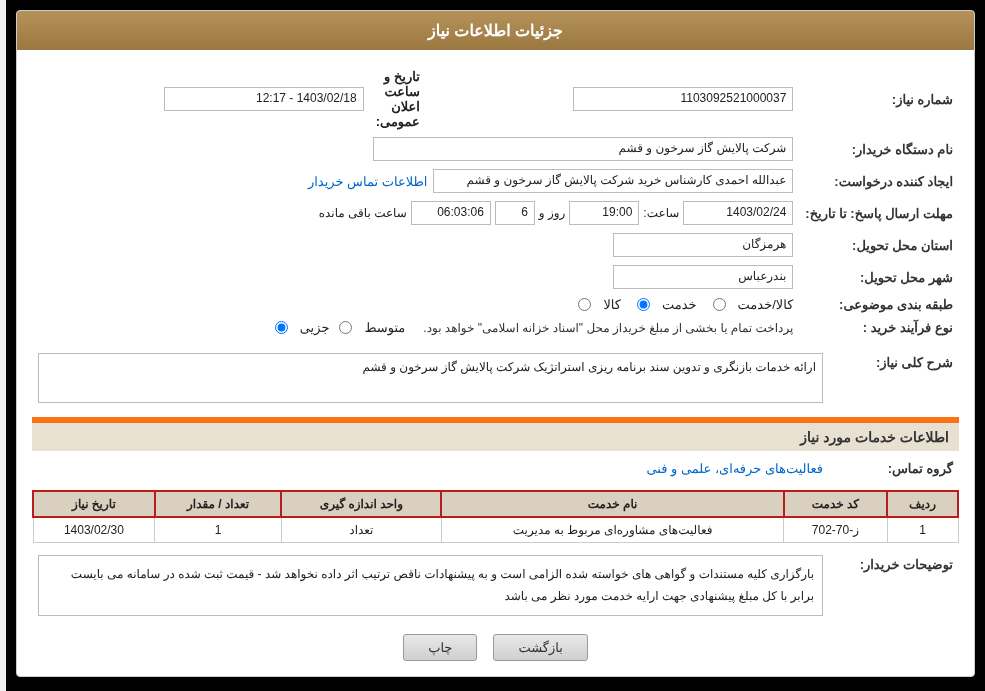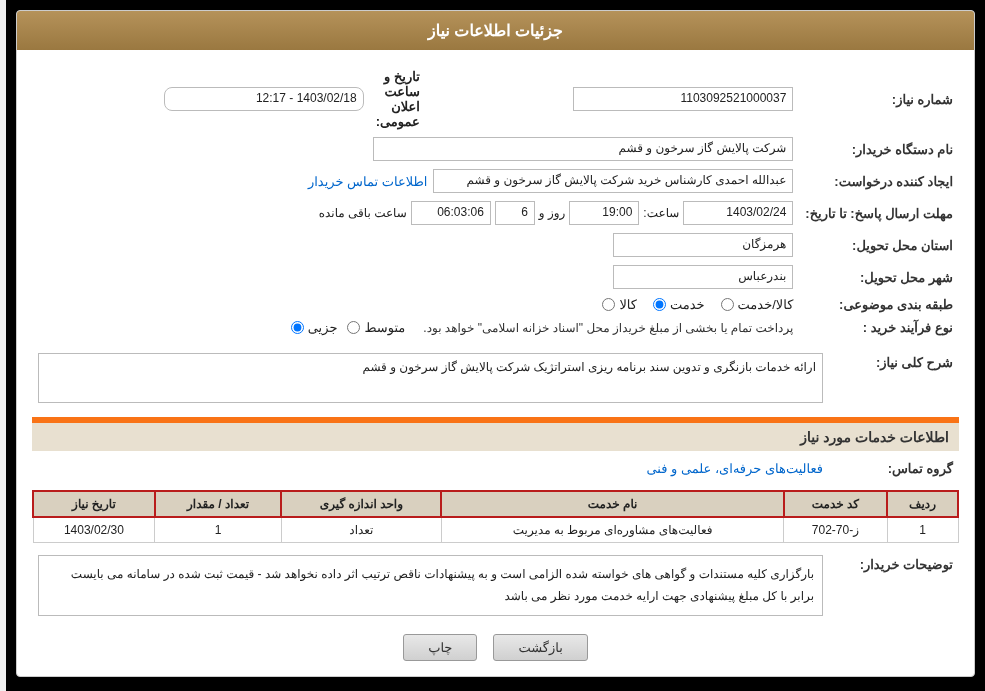--- a/index.html
+++ b/index.html
@@ -95,21 +95,21 @@
     }
     .radio-group {
       display: flex;
       gap: 16px;
       align-items: center;
       direction: rtl;
     }
     .radio-item {
       display: flex;
       align-items: center;
-      gap: 4px;
+      gap: 12px;
     }
     .purchase-type-row {
       display: flex;
       align-items: center;
       gap: 10px;
       direction: rtl;
     }
     .purchase-note {
       font-size: 12px;
       color: #333;
@@ -195,21 +195,21 @@
       <table class="info-table">
 
         <tbody>
             <tr>
           <td class="label-cell">شماره نیاز:</td>
           <td class="value-cell">
             <span class="input-box" style="min-width:220px; display:inline-block;">1103092521000037</span>
           </td>
           <td style="width:50px; text-align:right; font-weight:bold; padding-right:10px;">تاریخ و ساعت اعلان عمومی:</td>
           <td>
-            <span class="input-box" style="min-width:200px;border-radius:8px;">1403/02/18 - 12:17</span>
+            <span class="input-box" style="min-width:200px;">1403/02/18 - 12:17</span>
           </td>
         </tr>
 
         <tr>
           <td class="label-cell">نام دستگاه خریدار:</td>
           <td colspan="3" class="value-cell">
             <span class="input-box" style="width:420px;">شرکت پالایش گاز سرخون و قشم</span>
           </td>
         </tr>
 

